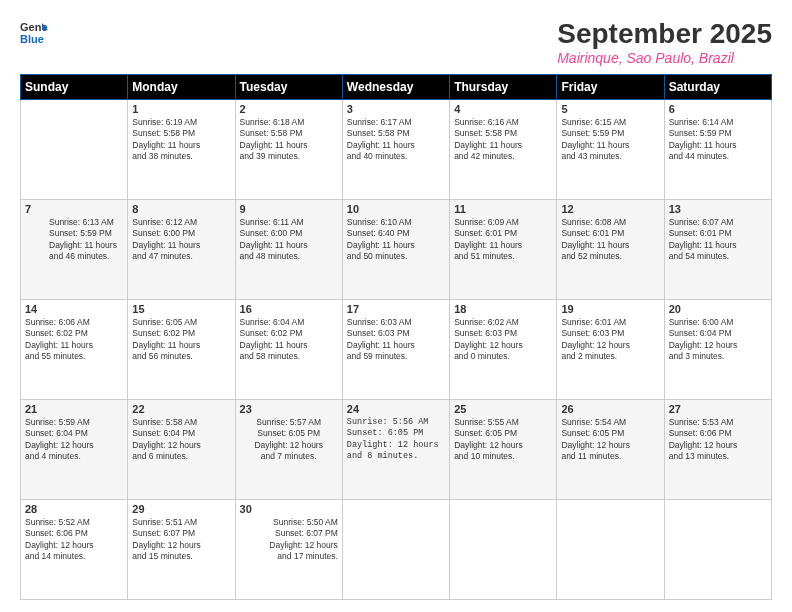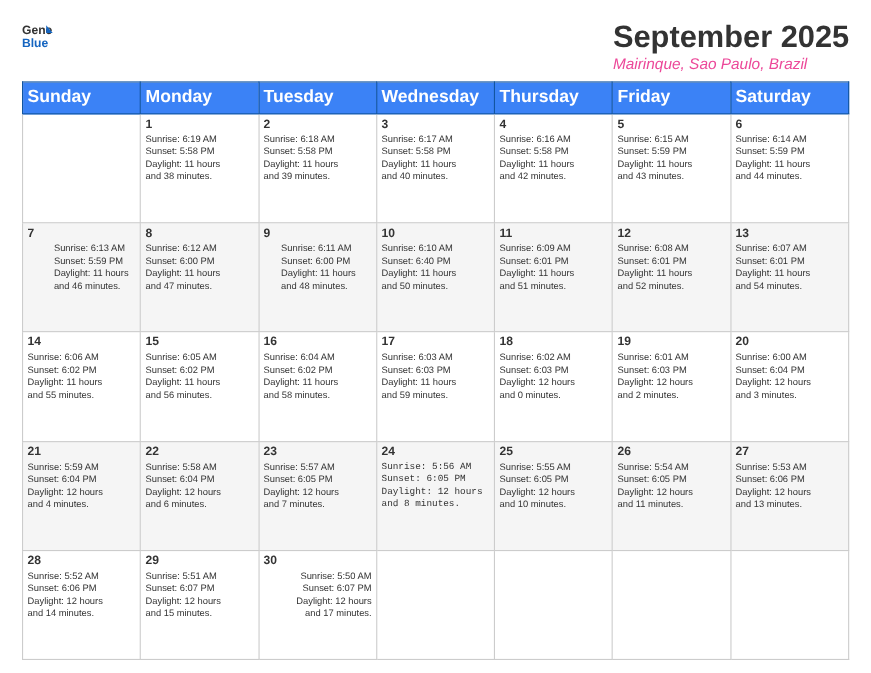--- a/index.html
+++ b/index.html
@@ -46,23 +46,23 @@
       font-style: italic;
     }
     .calendar {
       flex: 1;
       border: 1px solid #ccc;
       border-collapse: collapse;
       width: 100%;
       table-layout: fixed;
     }
     .calendar thead tr th {
-      background-color: #3b82f6;
+      background-color: #000000;
       color: white;
-      font-size: 16px;
+      font-size: 12px;
       font-weight: bold;
       padding: 5px 4px;
       text-align: left;
       border: 1px solid #1255a0;
     }
     .calendar tbody tr td {
       border: 1px solid #ccc;
       vertical-align: top;
       padding: 3px 4px;
       font-size: 9px;
@@ -180,21 +180,21 @@
           </td>
           <td>
             <span class="day-num">8</span>
             <div class="day-info" style="white-space: pre-line;">Sunrise: 6:12 AM
 Sunset: 6:00 PM
 Daylight: 11 hours
 and 47 minutes.</div>
           </td>
           <td>
             <span class="day-num">9</span>
-            <div class="day-info" style="white-space: pre-line; margin-left: 16px;">Sunrise: 6:11 AM
+            <div class="day-info" style="white-space: pre-line;">Sunrise: 6:11 AM
 Sunset: 6:00 PM
 Daylight: 11 hours
 and 48 minutes.</div>
           </td>
           <td>
             <span class="day-num">10</span>
             <div class="day-info" style="white-space: pre-line;">Sunrise: 6:10 AM
 Sunset: 6:40 PM
 Daylight: 11 hours
 and 50 minutes.</div>
@@ -282,21 +282,21 @@
           </td>
           <td>
             <span class="day-num">22</span>
             <div class="day-info" style="white-space: pre-line;">Sunrise: 5:58 AM
 Sunset: 6:04 PM
 Daylight: 12 hours
 and 6 minutes.</div>
           </td>
           <td>
             <span class="day-num">23</span>
-            <div class="day-info" style="white-space: pre-line;">Sunrise: 5:57 AM
+            <div class="day-info" style="white-space: pre-line; text-align: center;">Sunrise: 5:57 AM
 Sunset: 6:05 PM
 Daylight: 12 hours
 and 7 minutes.</div>
           </td>
           <td>
             <span class="day-num">24</span>
             <div class="day-info" style="white-space: pre-line; font-family: Liberation Mono, monospace;">Sunrise: 5:56 AM
 Sunset: 6:05 PM
 Daylight: 12 hours
 and 8 minutes.</div>

